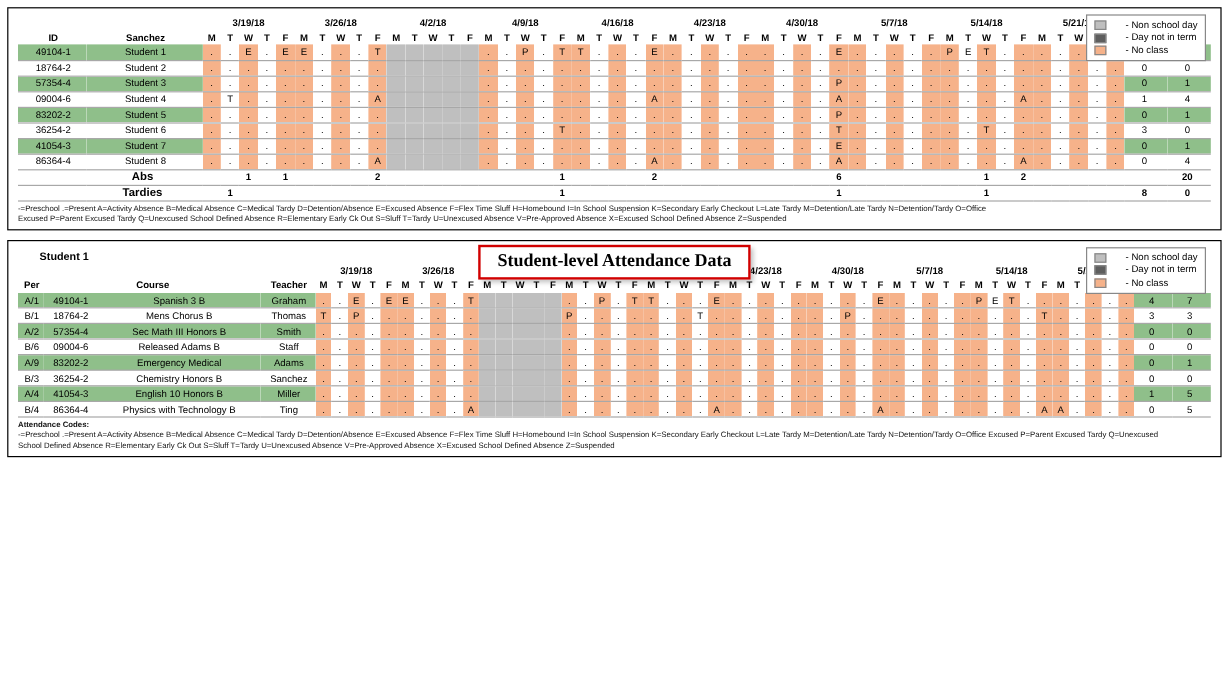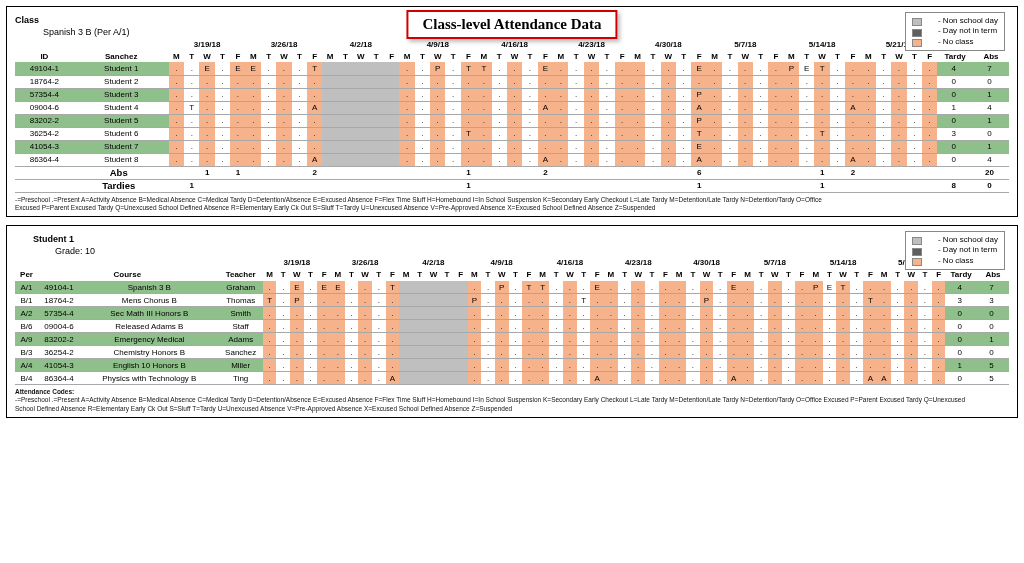--- a/index.html
+++ b/index.html
@@ -1,20 +1,20 @@
 <!DOCTYPE html>
 <html><head>
 <meta charset="utf-8">
 <style>
   * { box-sizing: border-box; }
   body { margin: 0; padding: 6px; font-family: Arial, sans-serif; font-size: 9px; background: #fff; width: 1024px; }
   .panel { border: 1px solid #000; padding: 6px 8px 4px 8px; margin-bottom: 8px; position: relative; }
   .title-box { position: absolute; left: 50%; transform: translateX(-50%); top: 3px; border: 2.5px solid #d10000; background: #fff; padding: 4px 14px; font: bold 15px "Times New Roman", serif; box-shadow: 3px 3px 4px rgba(0,0,0,0.25); z-index: 2; }
   .legend { position: absolute; right: 12px; top: 5px; font-size: 8px; border: 1px solid #888; padding: 3px 6px; background: #fff; line-height: 1.3; }
-  .legend div { display: flex; align-items: flex-end; gap: 16px; }
+  .legend div { display: flex; align-items: center; gap: 16px; }
   .sw { width: 10px; height: 8px; display: inline-block; border: 1px solid #888; }
   .sw-non { background: #bfbfbf; }
   .sw-notterm { background: #5e5e5e; }
   .sw-noclass { background: #f6b28a; }
   .meta-lbl { font-weight: bold; font-size: 9px; }
   .meta-row { margin: 2px 0 1px 0; }
   .grid { border-collapse: collapse; table-layout: fixed; width: 100%; font-size: 8px; }
   .grid td, .grid th { padding: 0; height: 13px; border-bottom: 1px solid #a8a8a8; text-align: center; vertical-align: middle; overflow: hidden; }
   .grid .wk-hdr td { border: none; font-size: 8px; font-weight: bold; height: 12px; text-align: center; }
   .grid .day-hdr td { border: none; font-size: 8px; font-weight: bold; height: 12px; }
@@ -31,37 +31,34 @@
   .green td.gray { background: #bfbfbf; }
   .green td.wcell { background: #fff; }
   .wcell { background: #fff; }
   .codes { font-size: 6.5px; line-height: 1.25; margin-top: 3px; color: #111; }
   .ab-row td { font-weight: bold; background: #fff; }
 </style>
 </head>
 <body>
 
 <div class="panel">
-  <div class="title-box">Class-level Attendance Data</div>
   <div class="legend">
     <div>
         <span class="sw sw-non"></span>
         <span>- Non school day</span>
       </div>
     <div>
         <span class="sw sw-notterm"></span>
         <span>- Day not in term</span>
       </div>
     <div>
         <span class="sw sw-noclass"></span>
         <span>- No class</span>
       </div>
   </div>
-  <div class="meta-row"><span class="meta-lbl">Class</span></div>
-  <div class="meta-row" style="margin-left:28px;">Spanish 3 B  (Per A/1)</div>
 
   <table class="grid" id="class-table">
     <colgroup id="class-cg">
         <col class="id">
         <col class="name">
         <col class="day">
         <col class="day">
         <col class="day">
         <col class="day">
         <col class="day">
@@ -749,36 +746,36 @@
       </tbody>
   </table>
 
   <div class="codes">
     <div>-=Preschool   .=Present   A=Activity Absence   B=Medical Absence   C=Medical Tardy   D=Detention/Absence   E=Excused Absence   F=Flex Time Sluff   H=Homebound   I=In School Suspension   K=Secondary Early Checkout   L=Late Tardy   M=Detention/Late Tardy   N=Detention/Tardy   O=Office</div>
     <div>Excused   P=Parent Excused Tardy   Q=Unexcused School Defined Absence   R=Elementary Early Ck Out   S=Sluff   T=Tardy   U=Unexcused Absence   V=Pre-Approved Absence   X=Excused School Defined Absence   Z=Suspended</div>
   </div>
 </div>
 
 <div class="panel">
+  <div class="title-box">Student-level Attendance Data</div>
   <div class="legend">
     <div>
         <span class="sw sw-non"></span>
         <span>- Non school day</span>
       </div>
     <div>
         <span class="sw sw-notterm"></span>
         <span>- Day not in term</span>
       </div>
     <div>
         <span class="sw sw-noclass"></span>
         <span>- No class</span>
       </div>
   </div>
   <div class="meta-row" style="margin-left:18px;"><span class="meta-lbl">Student 1</span></div>
-  <div class="meta-row" style="margin-left:40px;">Grade:  10</div>
 
   <table class="grid" id="student-table">
     <colgroup id="student-cg">
         <col style="width: 20px;">
         <col style="width: 42px;">
         <col style="width: 130px;">
         <col style="width: 44px;">
         <col class="day">
         <col class="day">
         <col class="day">

